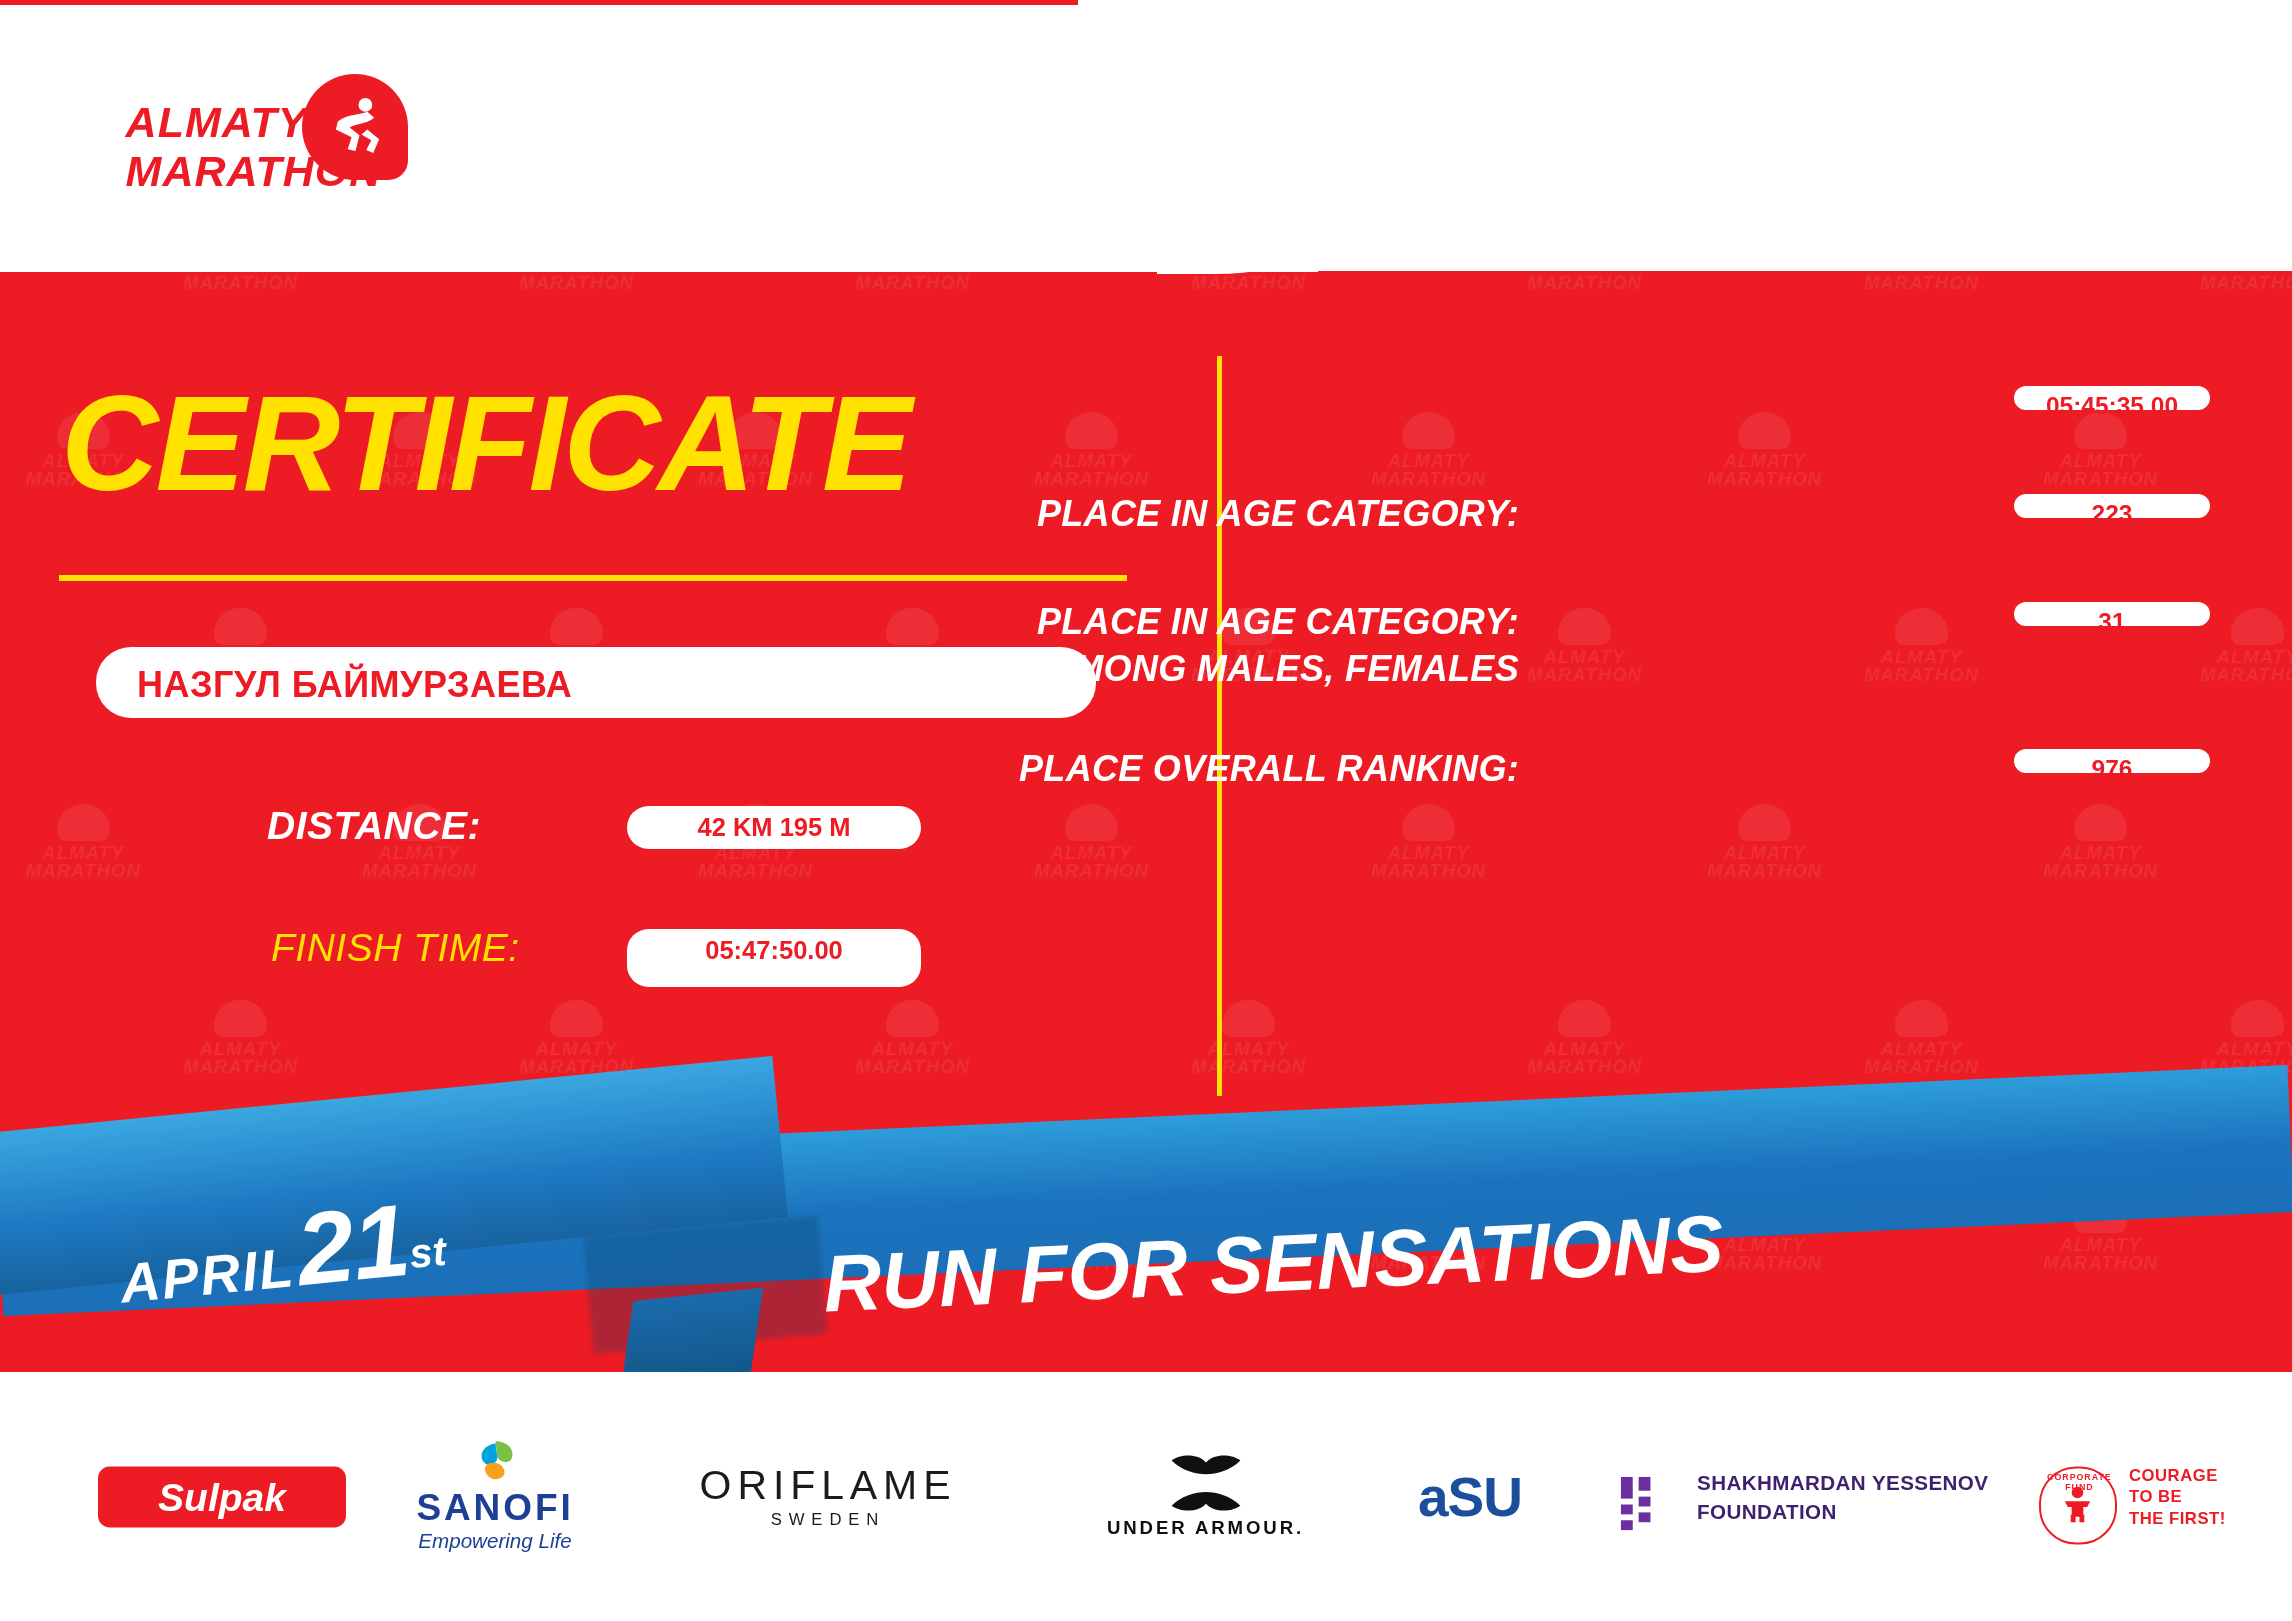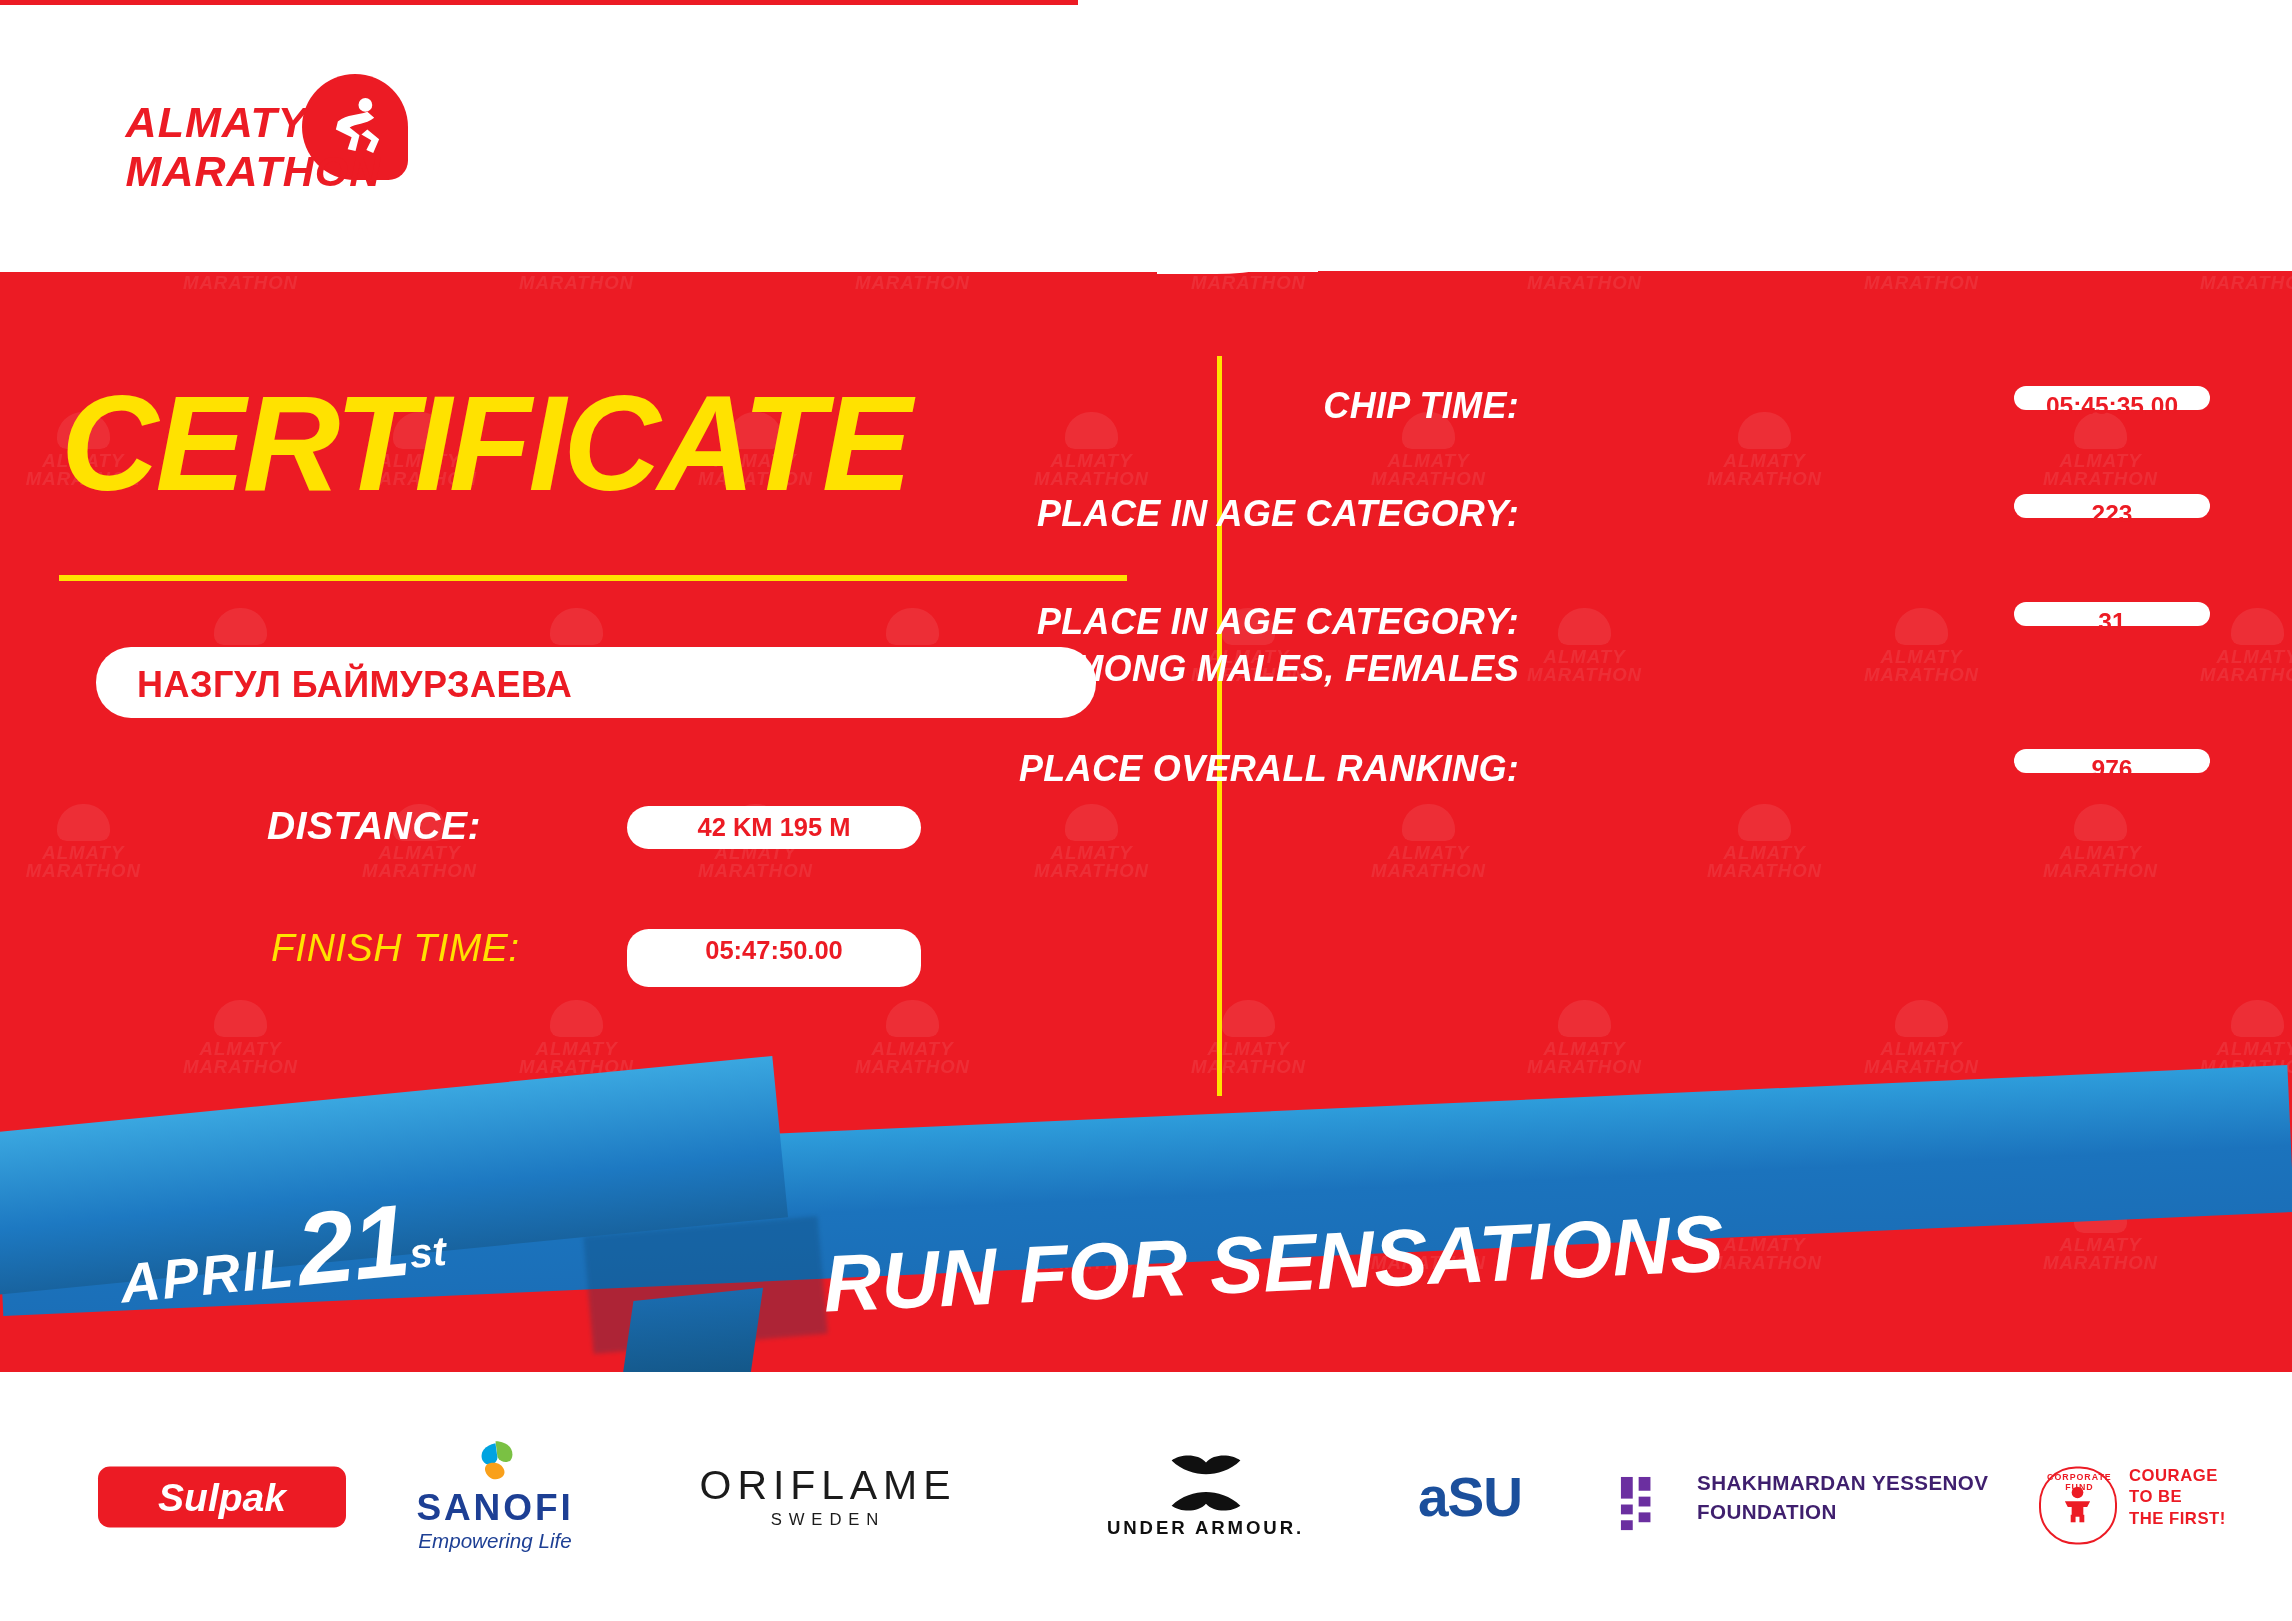--- a/index.html
+++ b/index.html
@@ -620,21 +620,20 @@
   <div class="lbl-finish">FINISH TIME:</div>
   <div class="val-finish">
     <span>05:47:50.00</span>
   </div>
 
   <div class="divider"></div>
 
   <div class="stats">
 
     <div class="stat-row" style="height:108px;">
-      <div class="stat-label">CHIP TIME:</div>
       <div class="stat-pill" style="top:3.9px;">
         <span>05:45:35.00</span>
       </div>
     </div>
 
     <div class="stat-row" style="height:108px;">
       <div class="stat-label">PLACE IN AGE CATEGORY:</div>
       <div class="stat-pill" style="top:3.9px;">
         <span>223</span>
       </div>

